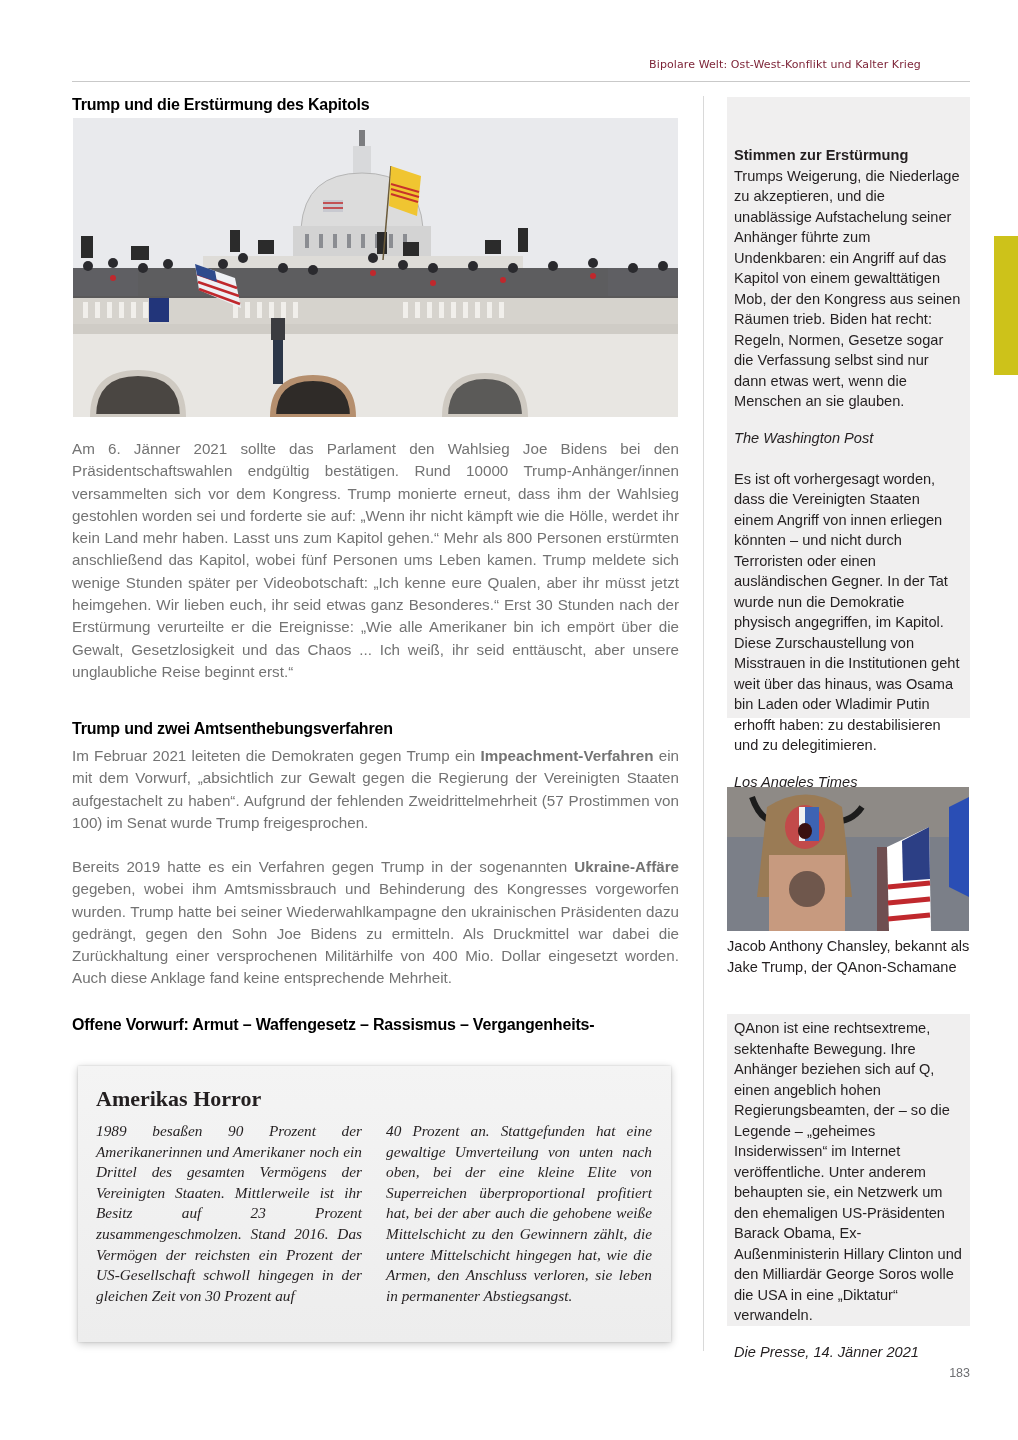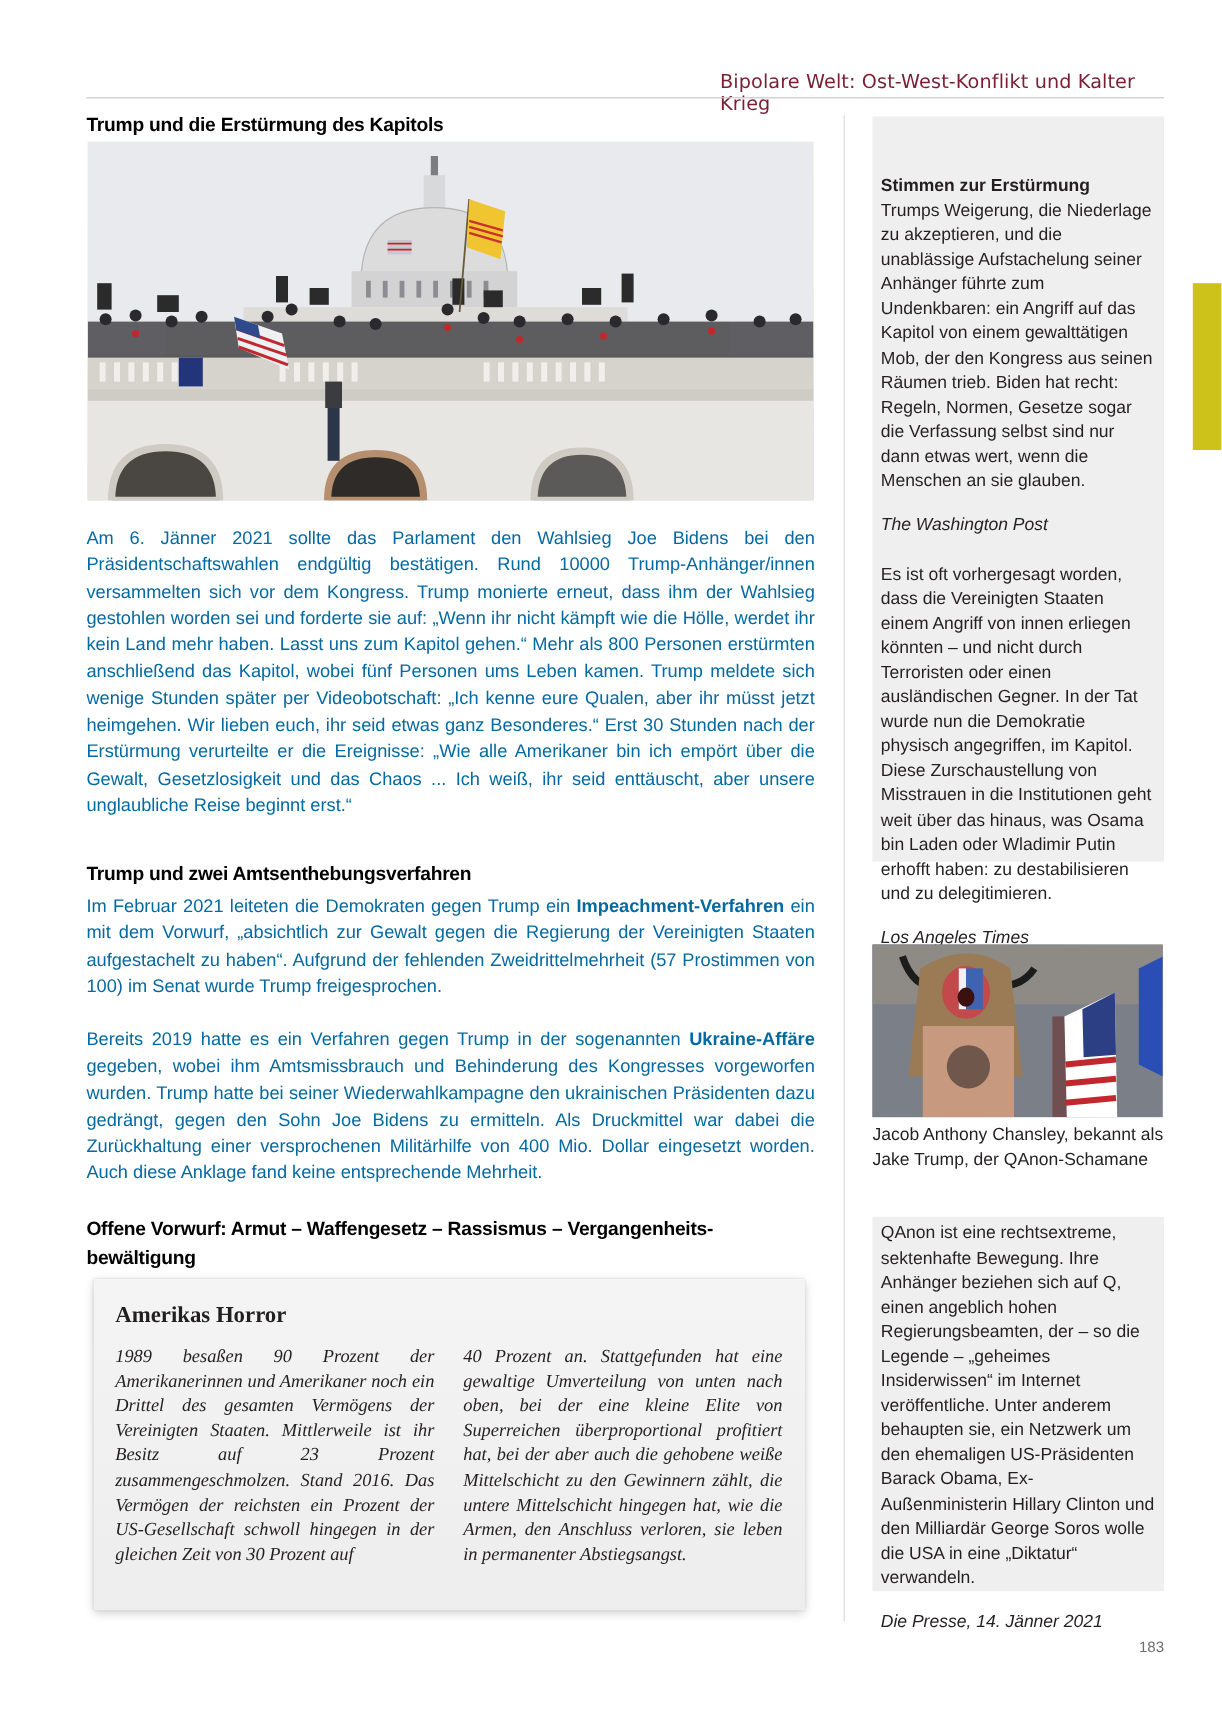--- a/index.html
+++ b/index.html
@@ -1,56 +1,56 @@
 <!DOCTYPE html>
 <html><head>
   <meta charset="utf-8">
   <style>
     * { box-sizing: border-box; margin: 0; padding: 0; }
     html, body { width: 1018px; height: 1440px; background: #ffffff; overflow: hidden; }
     body { position: relative; font-family: "DejaVu Sans", sans-serif; color: #231f20; }
 
     .running-head {
       position: absolute; left: 600px; right: 48px; top: 58px;
-      text-align: left; font-size: 16px; color: #7a1f33; letter-spacing: 0.1px;
+      text-align: center; font-size: 11px; color: #7a1f33; letter-spacing: 0.1px;
     }
     .header-rule { position: absolute; left: 72px; right: 48px; top: 81px; height: 1px; background: #c9c9c9; }
     .col-divider { position: absolute; left: 703px; top: 96px; width: 1px; height: 1255px; background: #d9d9d9; }
     .thumb-tab { position: absolute; left: 994px; top: 236px; width: 24px; height: 139px; background: #cdc21a; }
 
     .section-heading {
       position: absolute; left: 72px; width: 610px;
       font-family: "Liberation Sans", sans-serif; font-weight: bold;
       font-size: 16px; color: #000000; line-height: 24px; letter-spacing: -0.2px;
     }
 
     .body-text {
       position: absolute; left: 72px; width: 607px;
       font-family: "Liberation Sans", sans-serif;
-      font-size: 15.2px; line-height: 22.3px; color: #0369a1;
+      font-size: 15.2px; line-height: 22.3px; color: #737373;
       text-align: justify; hyphens: manual;
     }
     .body-text p { margin: 0; }
     .body-text b { font-weight: bold; }
 
     
     .photo-capitol {
       position: absolute; left: 73px; top: 118px; width: 605px; height: 299px; overflow: hidden;
       background: linear-gradient(#ecedf0 0%, #e6e7ea 40%, #d9d9d6 60%, #d4d1cb 100%);
     }
 
     
     .horror-box {
       position: absolute; left: 78px; top: 1066px; width: 593px; height: 276px;
       background: linear-gradient(#f4f4f4, #ededed);
       box-shadow: 0 2px 8px rgba(0,0,0,0.22), 0 0 2px rgba(0,0,0,0.15);
     }
     .horror-title {
       position: absolute; left: 18px; top: 20px;
-      font-family: "Liberation Serif", serif; font-weight: bold; font-size: 19px; color: #231f20;
+      font-family: "Liberation Serif", serif; font-weight: bold; font-size: 22px; color: #231f20;
     }
     .horror-col {
       position: absolute; top: 55px; width: 266px;
       font-family: "Liberation Serif", serif; font-size: 15.3px; line-height: 20.6px;
       color: #231f20; text-align: justify; font-style: italic;
     }
 
     
     .side-box {
       position: absolute; left: 727px; width: 243px; background: #f0efef;
@@ -217,21 +217,20 @@
 <div class="body-text" style="top:745px;">
   <p><span>Im Februar 2021 leiteten die Demokraten gegen Trump ein </span><b>Impeachment-Verfahren</b><span> ein mit dem Vorwurf, „absichtlich zur Gewalt gegen die Regierung der Vereinigten Staaten aufgestachelt zu haben“. Aufgrund der fehlenden Zweidrittelmehrheit (57 Prostimmen von 100) im Senat wurde Trump freigesprochen.</span></p>
 </div>
 
 <div class="body-text" style="top:856px;">
   <p><span>Bereits 2019 hatte es ein Verfahren gegen Trump in der sogenannten </span><b>Ukraine-Affäre</b><span> gegeben, wobei ihm Amtsmissbrauch und Behinderung des Kongresses vorgeworfen wurden. Trump hatte bei seiner Wiederwahlkampagne den ukrainischen Präsidenten dazu gedrängt, gegen den Sohn Joe Bidens zu ermitteln. Als Druckmittel war dabei die Zurückhaltung einer versprochenen Militärhilfe von 400 Mio. Dollar eingesetzt worden. Auch diese Anklage fand keine entsprechende Mehrheit.</span></p>
 </div>
 
 <div class="section-heading" style="top:1013px;">
   <div>Offene Vorwurf: Armut – Waffengesetz – Rassismus – Vergangenheits-</div>
-  <div>bewältigung</div>
 </div>
 
 <div class="horror-box">
   <div class="horror-title">Amerikas Horror</div>
   <div class="horror-col" style="left:18px;">1989 besaßen 90 Prozent der Amerikanerinnen und Amerikaner noch ein Drittel des gesamten Vermögens der Vereinigten Staaten. Mittlerweile ist ihr Besitz auf 23 Prozent zusammengeschmolzen. Stand 2016. Das Vermögen der reichsten ein Prozent der US-Gesellschaft schwoll hingegen in der gleichen Zeit von 30 Prozent auf</div>
   <div class="horror-col" style="left:308px;">40 Prozent an. Stattgefunden hat eine gewaltige Umverteilung von unten nach oben, bei der eine kleine Elite von Superreichen überproportional profitiert hat, bei der aber auch die gehobene weiße Mittelschicht zu den Gewinnern zählt, die untere Mittelschicht hingegen hat, wie die Armen, den Anschluss verloren, sie leben in permanenter Abstiegsangst.</div>
 </div>
 
 <div class="side-box" style="top:97px; height:621px;">
   <div class="sb-title">Stimmen zur Erstürmung</div>

